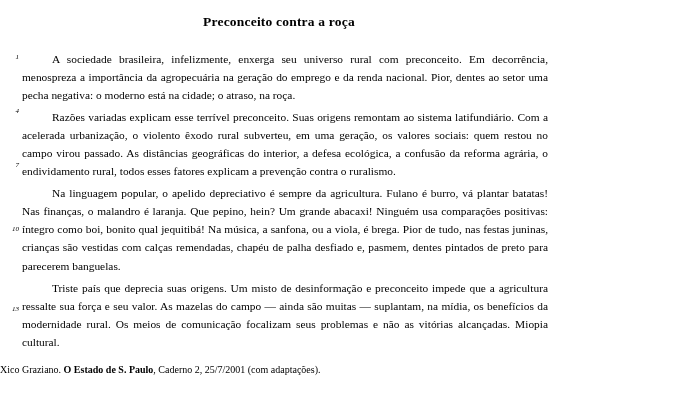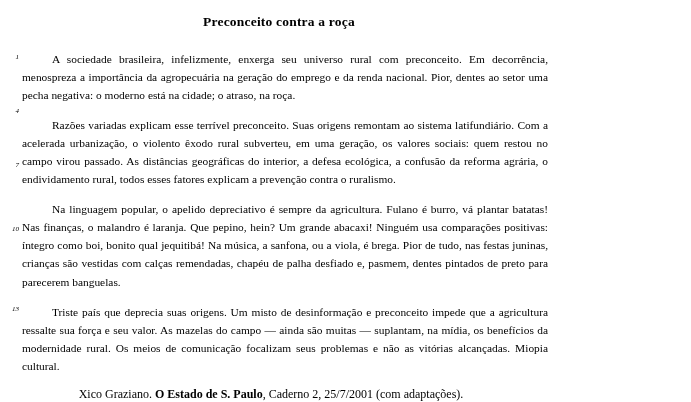--- a/index.html
+++ b/index.html
@@ -42,21 +42,21 @@
   .para {
     margin: 0;
     text-align: justify;
     text-justify: inter-word;
     font-size: 11.4px;
     line-height: 18.05px;
     text-indent: 30px;
     hyphens: none;
   }
   .para + .para {
-    margin-top: 12px;
+    margin-top: 4px;
   }
   .line-numbers {
     position: absolute;
     left: 0;
     top: 0;
     width: 22px;
     height: 100%;
     pointer-events: none;
   }
   .line-num {
@@ -64,22 +64,22 @@
     right: 3px;
     font-style: italic;
     font-size: 7px;
     line-height: 7px;
     color: #000000;
     font-family: "Liberation Serif", "DejaVu Serif", serif;
   }
   .source {
     margin-top: 14px;
     padding-right: 16px;
-    text-align: center;
-    font-size: 12px;
+    text-align: left;
+    font-size: 10px;
     line-height: 10px;
   }
   .source .pub {
     font-weight: bold;
   }
 </style>
 </head>
 <body>
 
 <div class="page">

